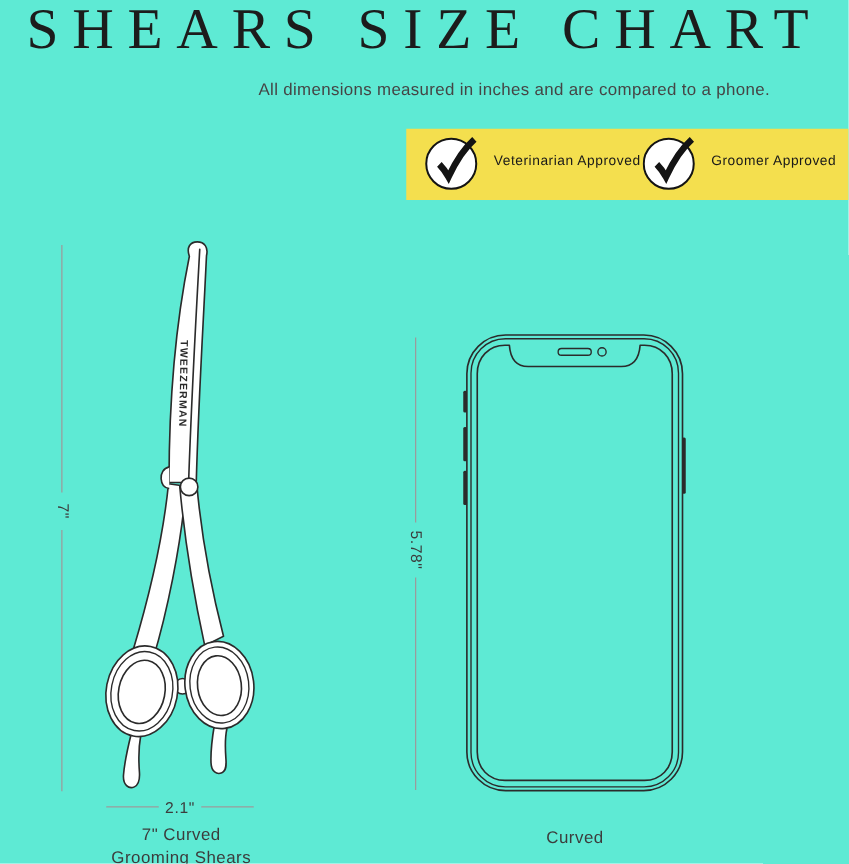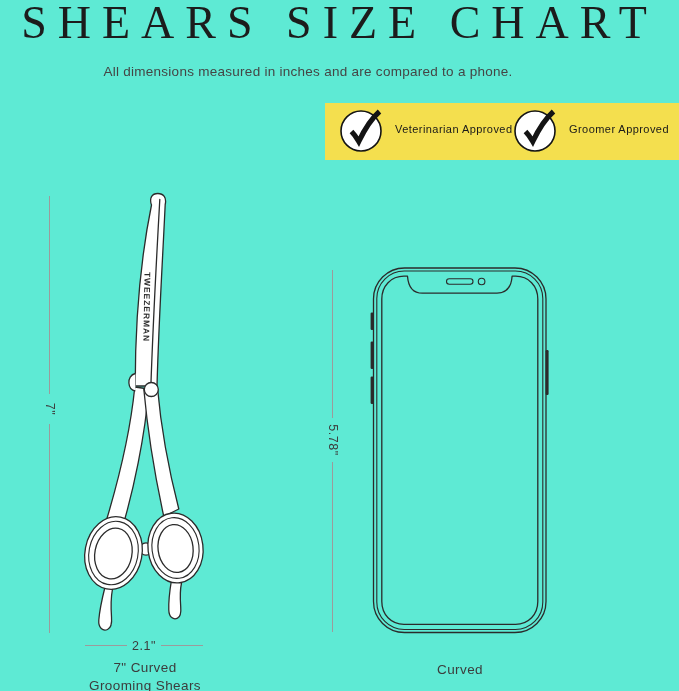--- a/index.html
+++ b/index.html
@@ -13,21 +13,21 @@
   .canvas{
     position:relative;width:679px;height:691px;background:#5eead4;overflow:hidden;
     font-family:"Liberation Sans",sans-serif;
   }
   .title{
     position:absolute;top:-4px;left:0;right:0;text-align:center;white-space:nowrap;
     font-family:"Liberation Serif","DejaVu Serif",serif;
     font-size:46px;font-weight:400;letter-spacing:11px;color:var(--title-color);
   }
   .subtitle{
-    position:absolute;top:64px;left:0;width:616px;text-align:center;
+    position:absolute;top:64px;left:0;width:616px;text-align:right;
     font-size:13.5px;color:#454545;letter-spacing:0.02em;
   }
   .banner{
     position:absolute;left:325px;top:103px;width:354px;height:57px;
     background:var(--banner-yellow);
   }
   .badge{position:absolute;top:3px;display:flex;align-items:center;}
   .badge-1{left:15px;}
   .badge-2{left:189px;}
   .badge svg{display:block;}

